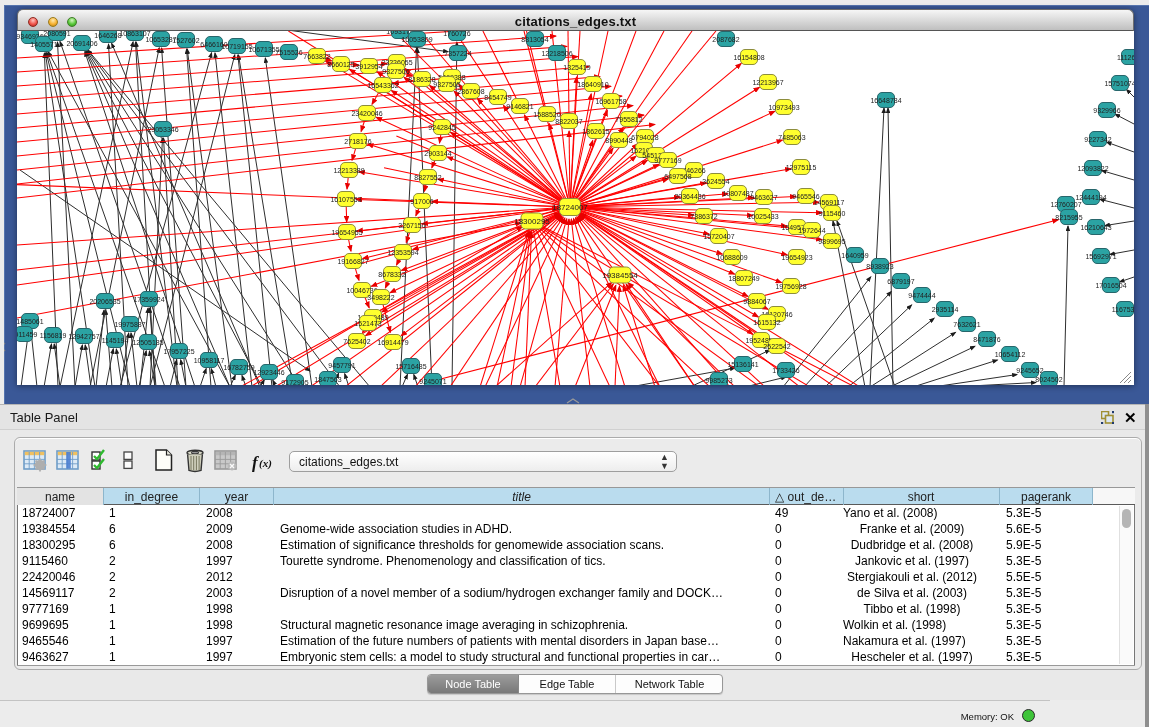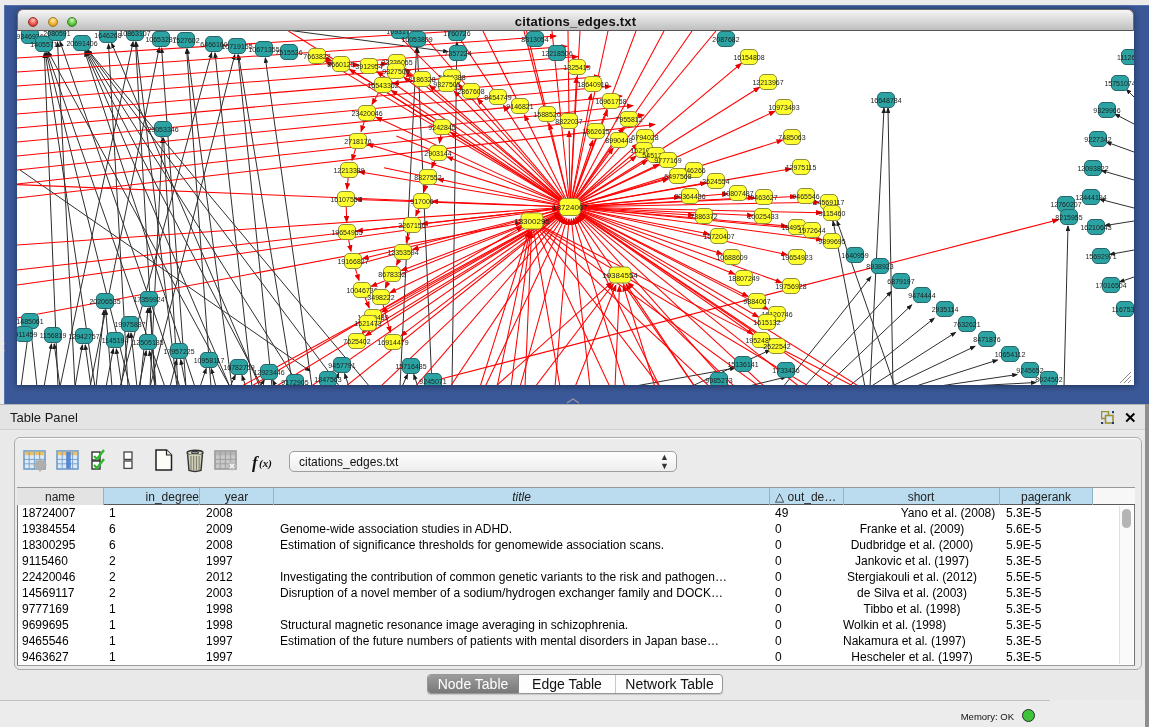--- a/index.html
+++ b/index.html
@@ -41,21 +41,21 @@
   border-left:1px solid #777; border-right:1px solid #777; }
 .tbot { left:17px; top:665px; width:1118px; height:1px; background:#999; }
 .trow { position:absolute; left:17px; width:1118px; height:16px; font-size:12px; color:#000; }
 .trow span { position:absolute; top:1px; white-space:nowrap; }
 
 .sbtrack { left:1119px; top:506px; width:14px; height:158px; background:#fafafa;
   border-left:1px solid #e0e0e0; }
 .sbthumb { left:1121.5px; top:509px; width:9px; height:19px; background:#b5b5b5; border-radius:5px; }
 
 .tabs { left:427px; top:674px; width:296px; height:20px; border:1px solid #979797;
-  border-radius:4px; background:#fdfdfd; font-size:14px; box-shadow:0 1px 1px rgba(0,0,0,.15); }
+  border-radius:4px; background:#fdfdfd; font-size:11px; box-shadow:0 1px 1px rgba(0,0,0,.15); }
 .tabs div { position:absolute; top:0; height:18px; line-height:18px; text-align:center; color:#111; }
 .seg1 { left:0; width:91px; background:linear-gradient(#9c9c9c,#787878); color:#fff !important;
   border-radius:3px 0 0 3px; border-right:1px solid #888; }
 .seg2 { left:92px; width:94px; }
 .seg3 { left:187px; width:108px; border-left:1px solid #c9c9c9; }
 
 .status { left:0; top:700px; width:1050px; height:27px; background:#ececec;
   border-top:1px solid #c3c3c3; }
 .mem { position:absolute; right:36px; top:10px; font-size:9.5px; color:#111; }
 .dot { position:absolute; right:15px; top:8px; width:13px; height:13px; border-radius:50%;
@@ -712,74 +712,74 @@
     </g>
     <text x="252" y="468" font-family="Liberation Serif, serif" font-style="italic" font-weight="bold" font-size="17" fill="#111">f</text>
     <text x="259" y="467" font-family="Liberation Serif, serif" font-style="italic" font-weight="bold" font-size="11" fill="#111">(x)</text>
   </svg>
 <div class="abs dd">
     <span>citations_edges.txt</span>
     <span class="st">▲<br>▼</span>
   </div>
 <div class="abs thead">
   <span style="left:0px;width:86px;background:#e3e3e3;height:17px;top:0;padding-top:2px;">name</span>
-  <span style="left:87px;width:95px;text-align:right;">in_degree</span>
+  <span style="left:87px;width:95px;">in_degree</span>
   <span style="left:183px;width:73px;">year</span>
   <span style="left:257px;width:495px;font-style:italic;">title</span>
   <span style="left:753px;width:73px;text-align:left;padding-left:5px;">△ out_de…</span>
   <span style="left:826px;width:156px;">short</span>
   <span style="left:983px;width:92px;">pagerank</span>
   <span class="sep" style="left:86px"></span>
   <span class="sep" style="left:182px"></span>
   <span class="sep" style="left:256px"></span>
   <span class="sep" style="left:752px"></span>
   <span class="sep" style="left:826px"></span>
   <span class="sep" style="left:982px"></span>
   <span class="sep" style="left:1075px"></span>
 </div>
 <div class="abs tbodyw"></div>
 <div class="trow" style="top:505px">
     <span style="left:5px">18724007</span>
     <span style="left:92px">1</span>
     <span style="left:189px">2008</span>
     <span style="left:758px">49</span>
-    <span style="left:862px;width:138px;text-align:center">Yano et al. (2008)</span>
+    <span style="left:826px;width:138px;">Yano et al. (2008)</span>
     <span style="left:989px">5.3E-5</span>
   </div>
 <div class="trow" style="top:521px">
     <span style="left:5px">19384554</span>
     <span style="left:92px">6</span>
     <span style="left:189px">2009</span>
     <span style="left:263px">Genome-wide association studies in ADHD.</span>
     <span style="left:758px">0</span>
     <span style="left:826px;width:138px;text-align:center">Franke et al. (2009)</span>
     <span style="left:989px">5.6E-5</span>
   </div>
 <div class="trow" style="top:537px">
     <span style="left:5px">18300295</span>
     <span style="left:92px">6</span>
     <span style="left:189px">2008</span>
     <span style="left:263px">Estimation of significance thresholds for genomewide association scans.</span>
     <span style="left:758px">0</span>
-    <span style="left:826px;width:138px;text-align:center">Dudbridge et al. (2000)</span>
+    <span style="left:826px;width:138px;text-align:center">Dudbridge et al. (2008)</span>
     <span style="left:989px">5.9E-5</span>
   </div>
 <div class="trow" style="top:553px">
     <span style="left:5px">9115460</span>
     <span style="left:92px">2</span>
     <span style="left:189px">1997</span>
+    <span style="left:263px">Tourette syndrome. Phenomenology and classification of tics.</span>
     <span style="left:758px">0</span>
     <span style="left:826px;width:138px;text-align:center">Jankovic et al. (1997)</span>
     <span style="left:989px">5.3E-5</span>
   </div>
 <div class="trow" style="top:569px">
     <span style="left:5px">22420046</span>
     <span style="left:92px">2</span>
     <span style="left:189px">2012</span>
-    <span style="left:263px">Investigating the contribution of common genetic variants to the risk and pathogen…</span>
     <span style="left:758px">0</span>
     <span style="left:826px;width:138px;text-align:center">Stergiakouli et al. (2012)</span>
     <span style="left:989px">5.5E-5</span>
   </div>
 <div class="trow" style="top:585px">
     <span style="left:5px">14569117</span>
     <span style="left:92px">2</span>
     <span style="left:189px">2003</span>
     <span style="left:263px">Disruption of a novel member of a sodium/hydrogen exchanger family and DOCK…</span>
     <span style="left:758px">0</span>
@@ -809,20 +809,21 @@
     <span style="left:189px">1997</span>
     <span style="left:263px">Estimation of the future numbers of patients with mental disorders in Japan base…</span>
     <span style="left:758px">0</span>
     <span style="left:826px;width:138px;text-align:left">Nakamura et al. (1997)</span>
     <span style="left:989px">5.3E-5</span>
   </div>
 <div class="trow" style="top:649px">
     <span style="left:5px">9463627</span>
     <span style="left:92px">1</span>
     <span style="left:189px">1997</span>
+    <span style="left:263px">Embryonic stem cells: a model to study structural and functional properties in car…</span>
     <span style="left:758px">0</span>
     <span style="left:826px;width:138px;text-align:center">Hescheler et al. (1997)</span>
     <span style="left:989px">5.3E-5</span>
   </div>
 <div class="abs tbot"></div>
 <div class="abs sbtrack"></div>
 <div class="abs sbthumb"></div>
 <div class="abs tabs">
   <div class="seg1">Node Table</div>
   <div class="seg2">Edge Table</div>

